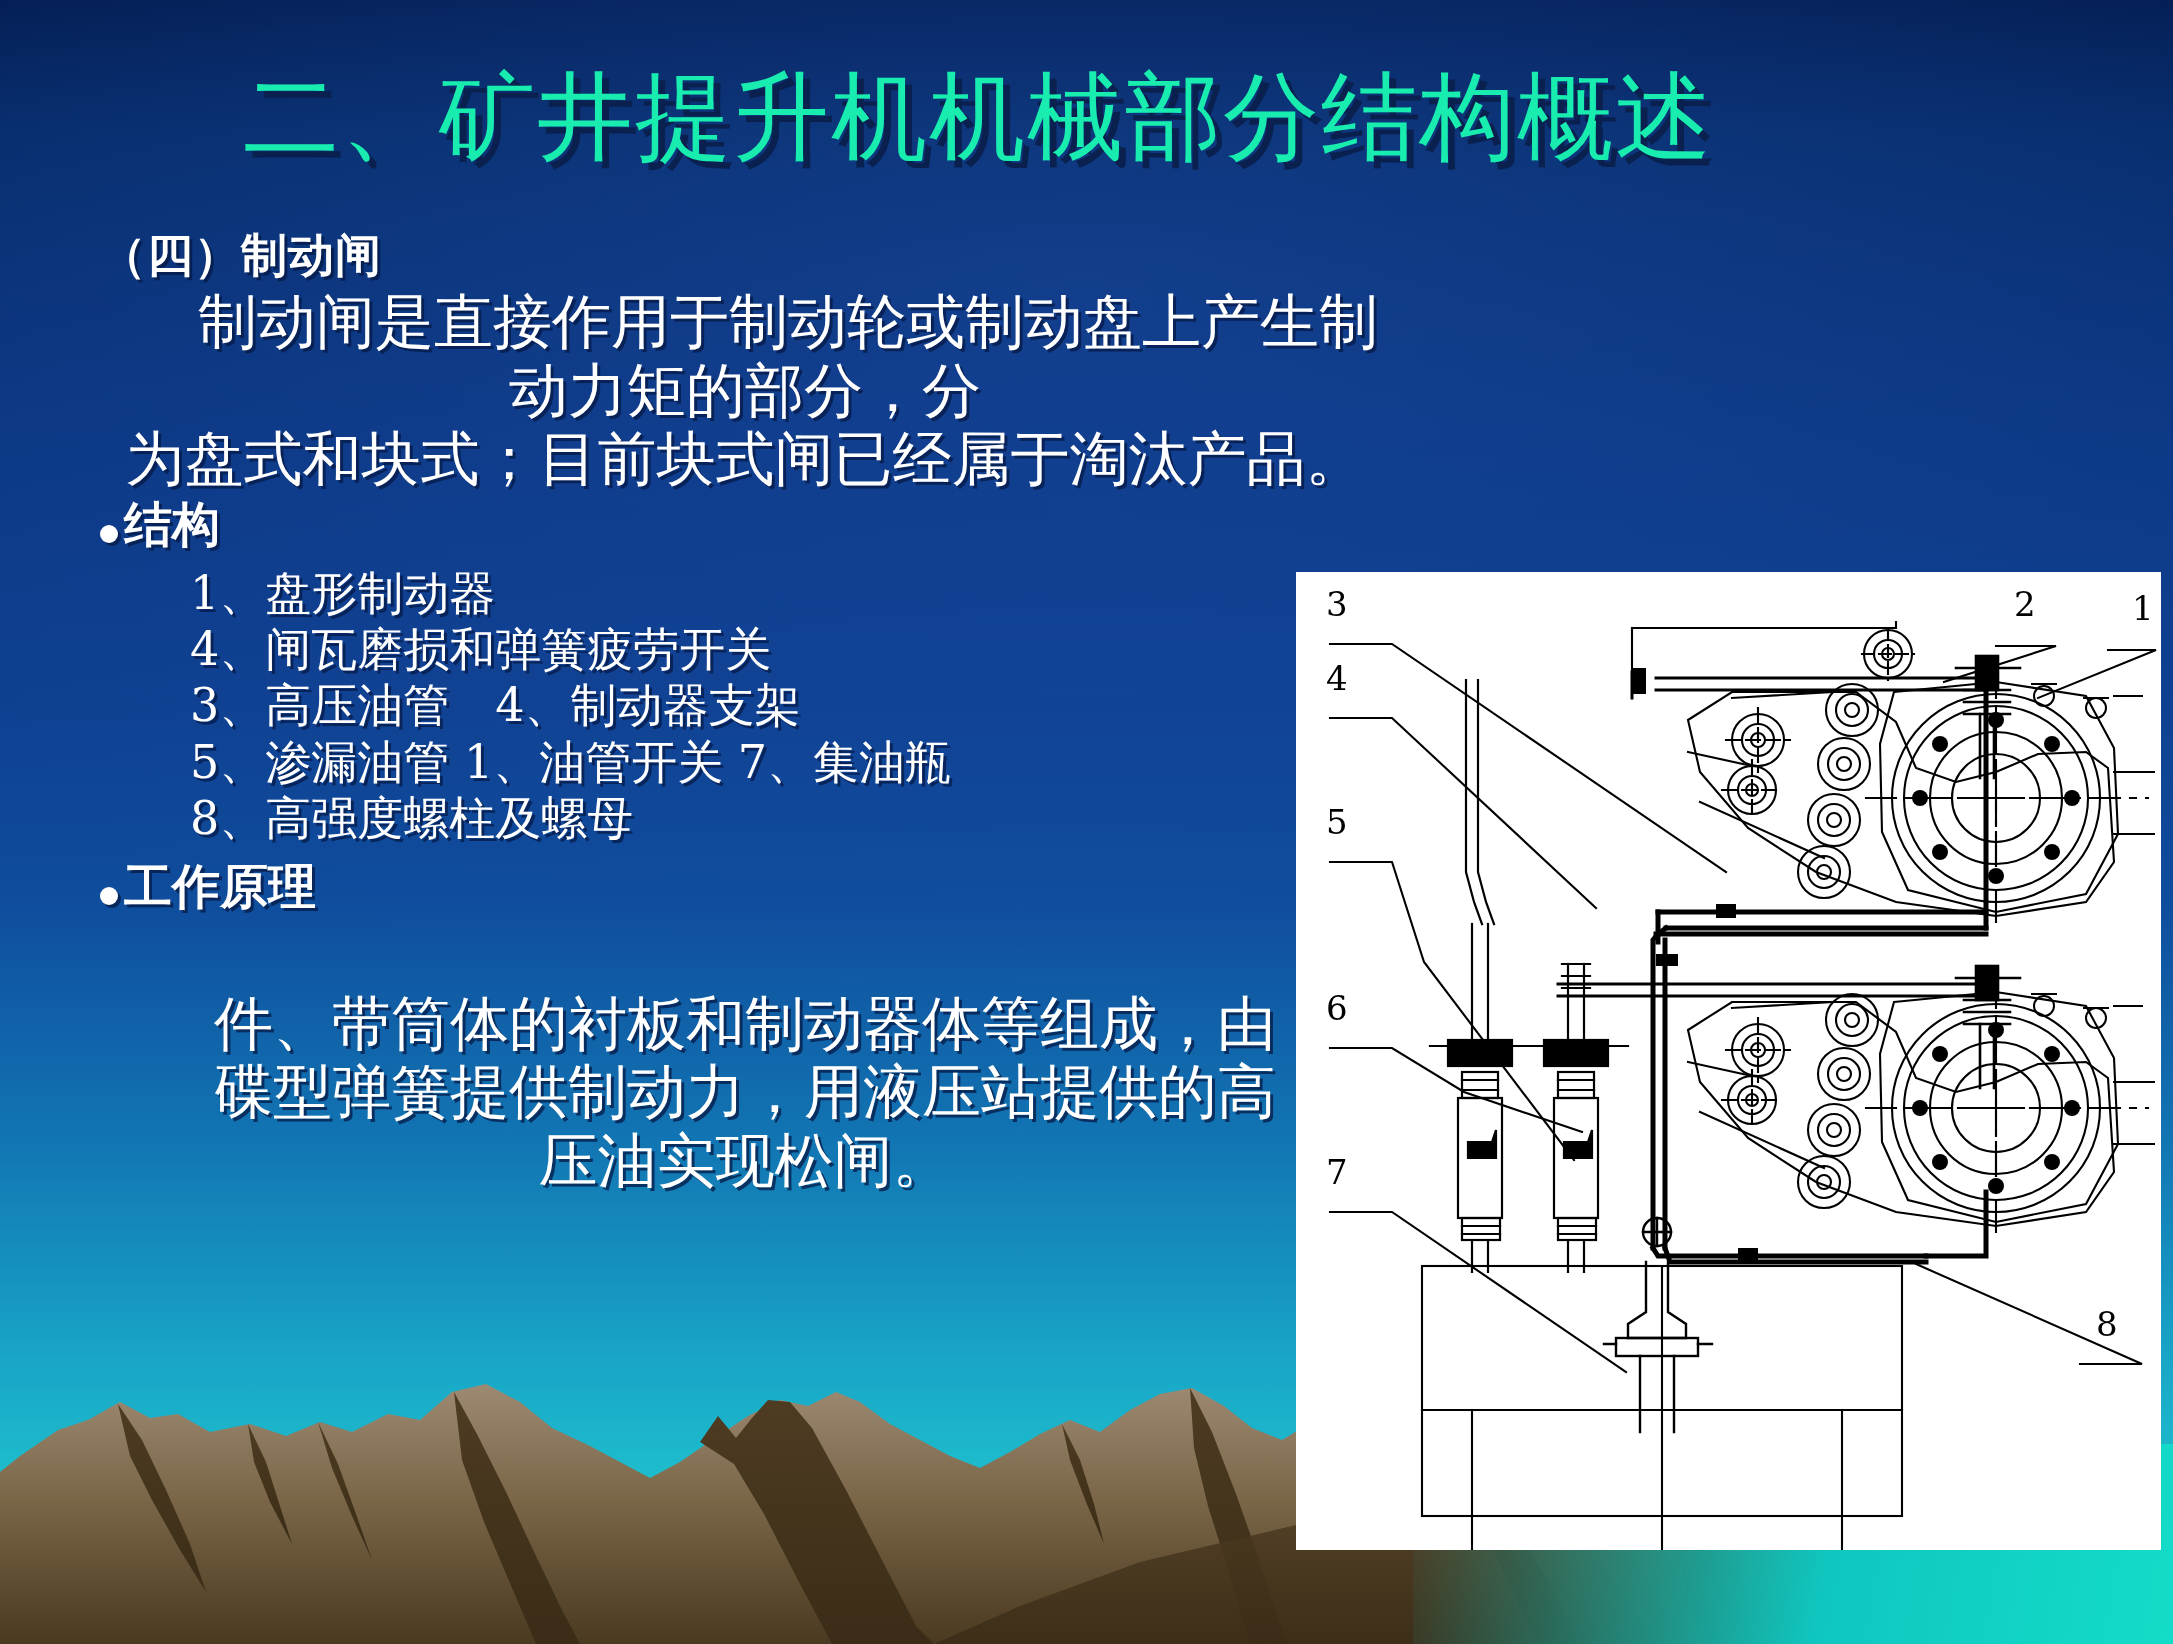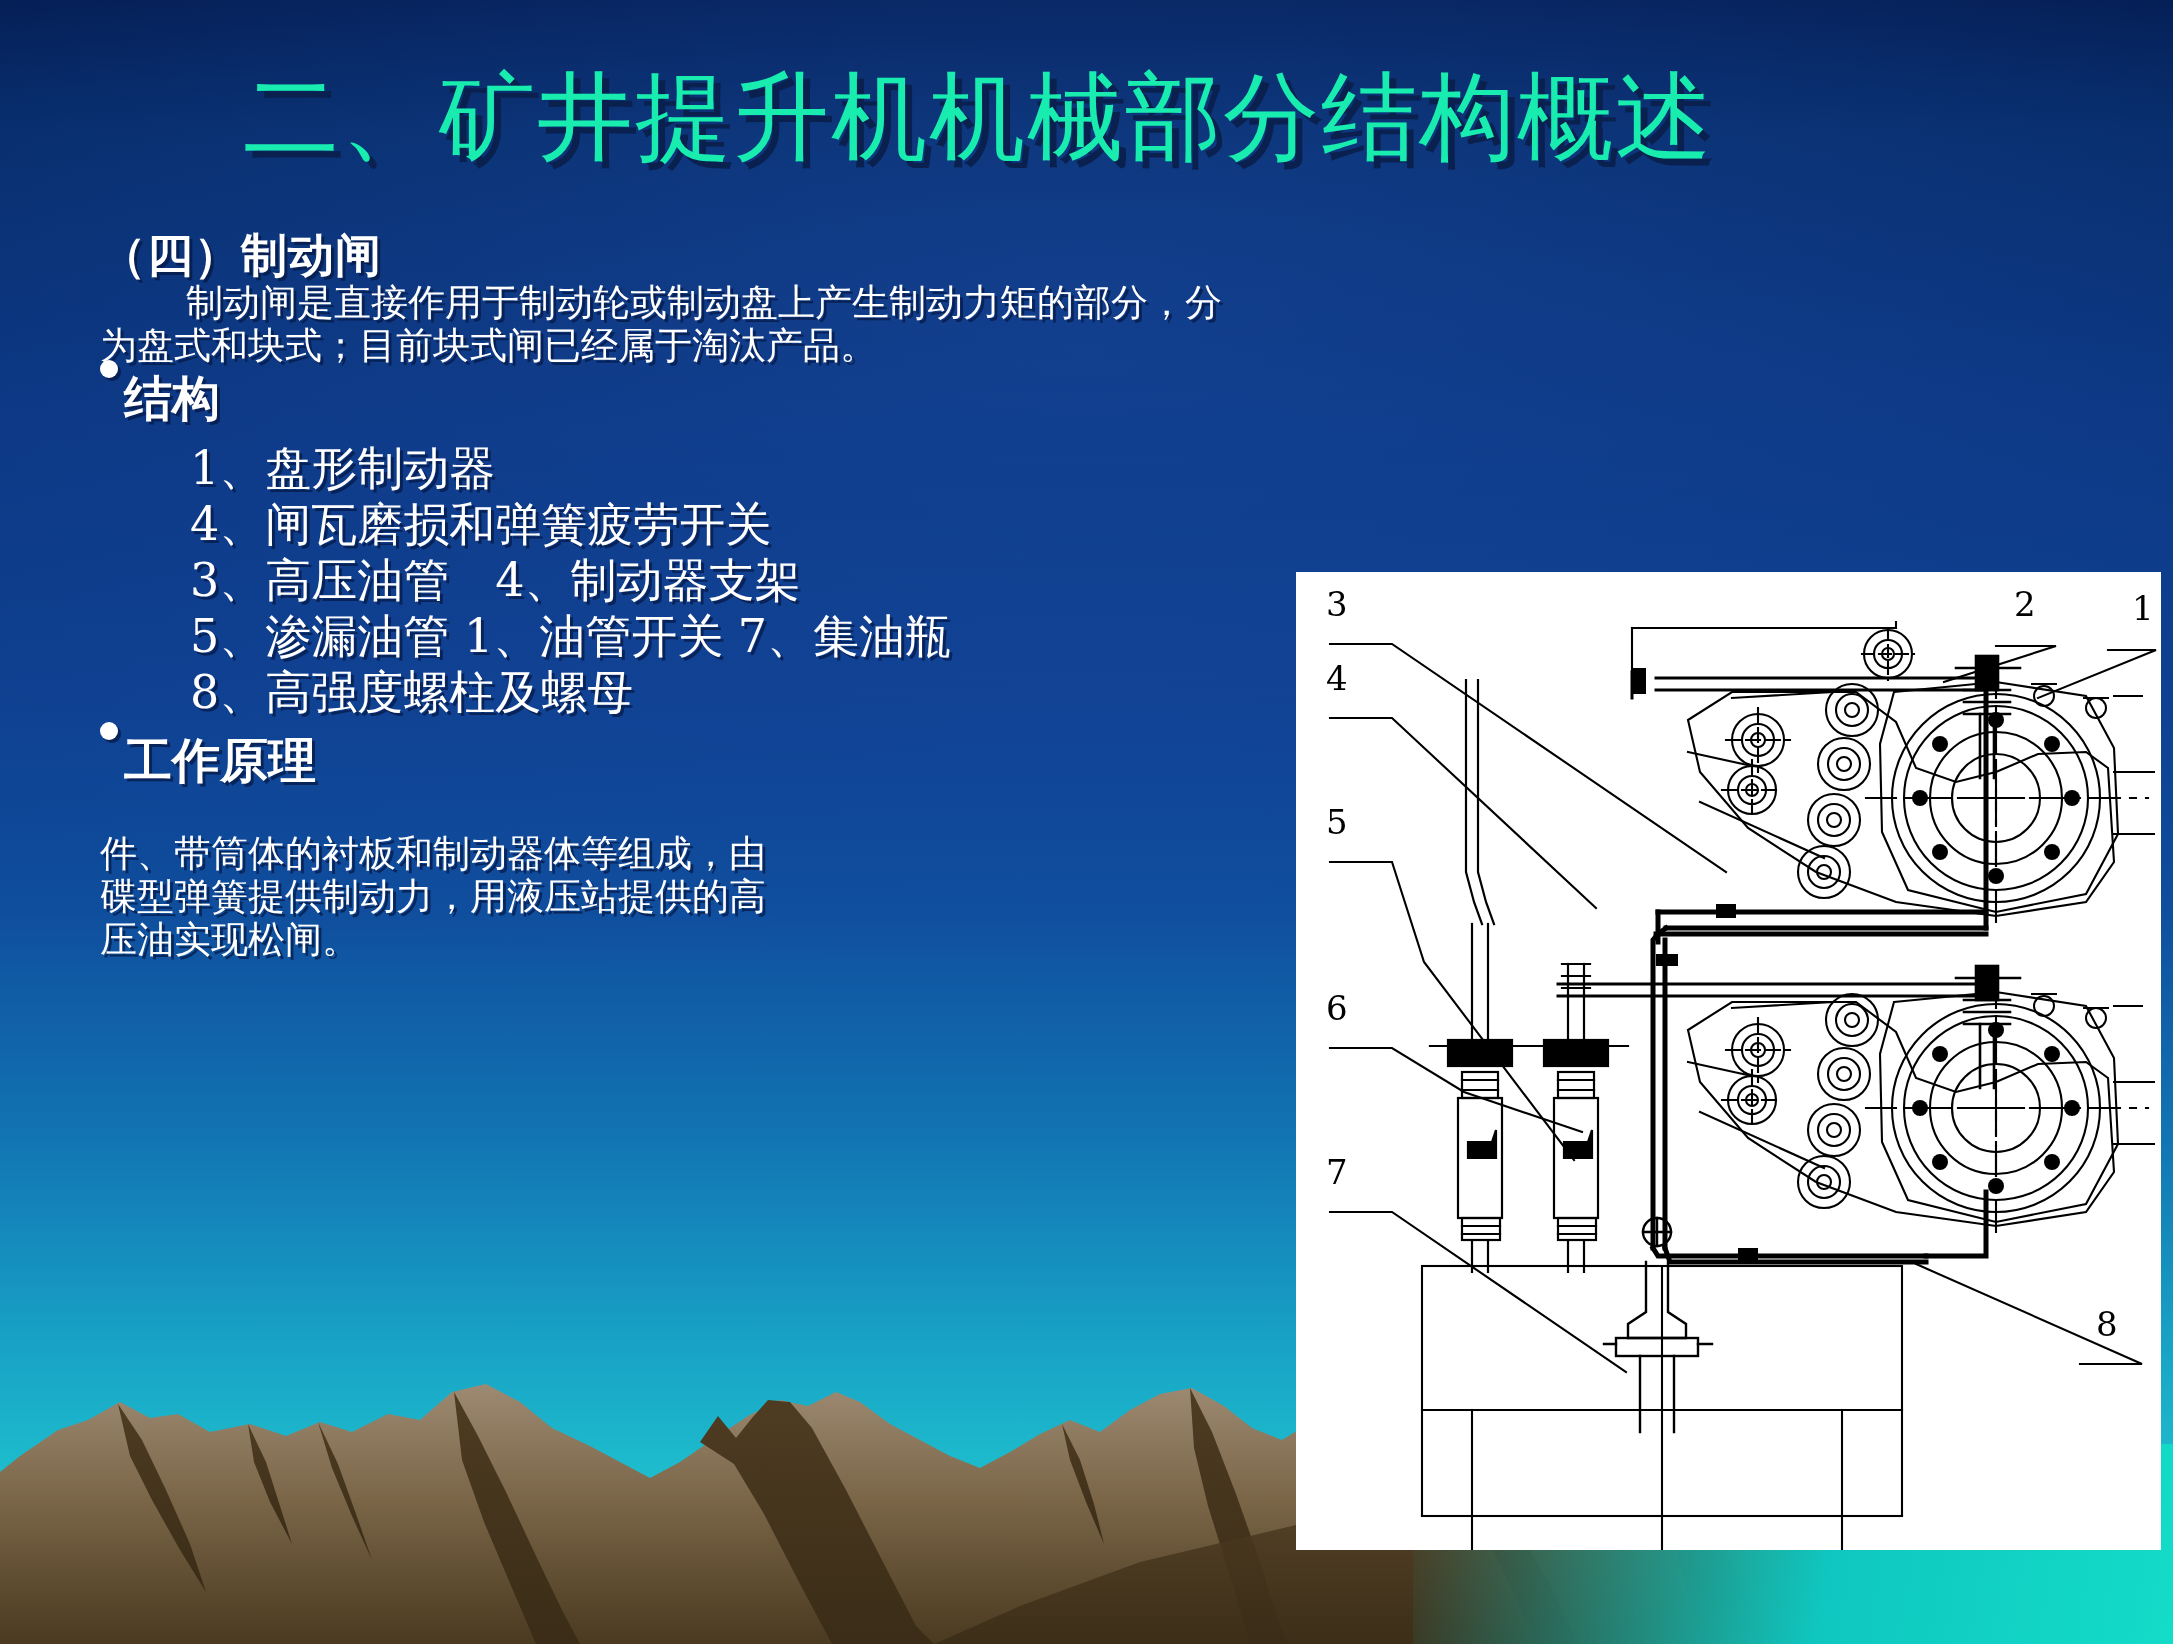--- a/index.html
+++ b/index.html
@@ -84,33 +84,35 @@
   }
   .txt-shadow { text-shadow: 3px 3px 0 rgba(5,25,70,0.75); }
 
   .heading-bold {
     font-size: 46px;
     font-weight: bold;
     line-height: 1.18;
     letter-spacing: 1px;
   }
   .para {
-    font-size: 37px;
+    font-size: 59px;
     line-height: 1.16;
     letter-spacing: 0px;
+    margin-top: 6px;
+    text-align: center;
   }
   .para .indent { display: inline-block; width: 86px; }
 
   .bullet-head {
     font-size: 48px;
     font-weight: bold;
     line-height: 1.2;
     margin-top: 2px;
     display: flex;
-    align-items: flex-start;
+    align-items: flex-end;
   }
   .bullet-dot {
     display: inline-block;
     width: 18px;
     height: 18px;
     border-radius: 50%;
     background: #ffffff;
     margin-right: 6px;
     flex: 0 0 auto;
     position: relative;

